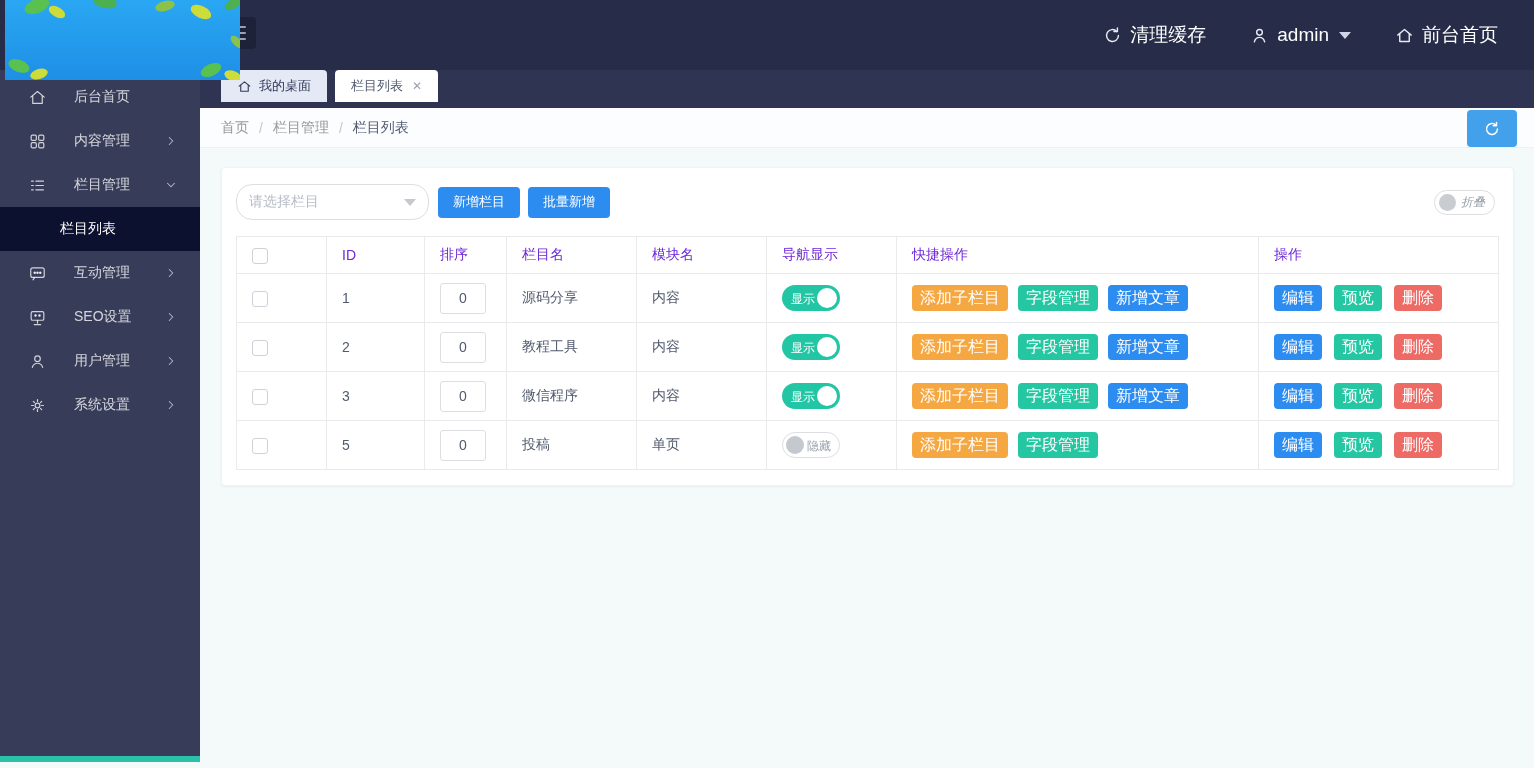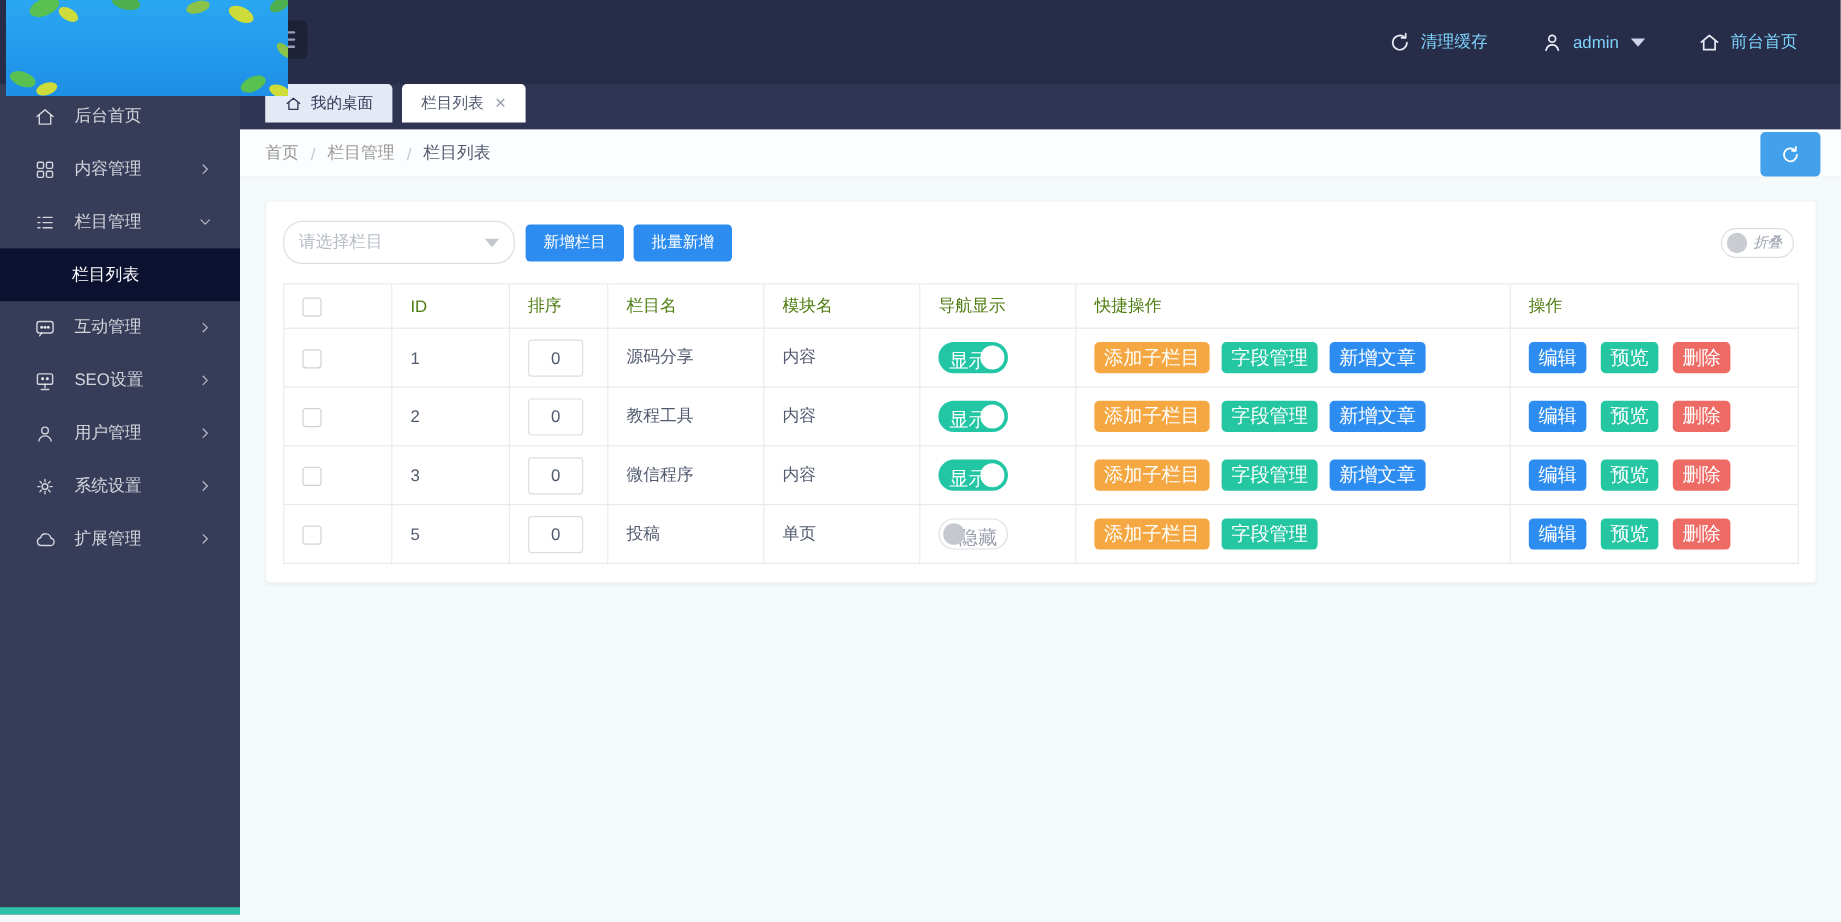--- a/index.html
+++ b/index.html
@@ -10,31 +10,31 @@
   }
   *{box-sizing:border-box;margin:0;padding:0;font-family:"Liberation Sans","DejaVu Sans",sans-serif;}
   html,body{width:1534px;height:768px;overflow:hidden;}
   body{position:relative;background:#f4f9fa;color:var(--text);}
 
   
   .topbar{position:absolute;left:0;top:0;width:1534px;height:70px;background:var(--topbar);z-index:30;}
   .menu-toggle{position:absolute;left:218px;top:17px;width:38px;height:32px;background:#1d2238;border:none;border-radius:4px;z-index:31;display:flex;flex-direction:column;justify-content:center;gap:4px;align-items:center;cursor:pointer;}
   .menu-toggle i{display:block;width:18px;height:2px;background:#9aa0b8;border-radius:1px;}
   .logo{position:absolute;left:5px;top:0;width:235px;height:80px;background:linear-gradient(180deg,#2aa7f2 0%,#1e8fe6 100%);z-index:32;overflow:hidden;}
-  .topbar-right{position:absolute;right:36px;top:0;height:70px;display:flex;align-items:center;gap:44px;color:#7dd3fc;font-size:14px;}
+  .topbar-right{position:absolute;right:36px;top:0;height:70px;display:flex;align-items:center;gap:44px;color:#ffffff;font-size:19px;}
   .topbar-item{display:flex;align-items:center;gap:8px;cursor:pointer;}
   .topbar-item svg{width:19px;height:19px;stroke:#e8eaf4;fill:none;stroke-width:1.8;stroke-linecap:round;stroke-linejoin:round;}
   .caret-down{width:0;height:0;border-left:6px solid transparent;border-right:6px solid transparent;border-top:7px solid #cfd4e8;margin-left:2px;}
 
   
   .sidebar{position:absolute;left:0;top:70px;width:200px;height:692px;background:var(--sidebar);z-index:20;padding-top:5px;}
   .side-item{height:44px;display:flex;align-items:center;padding:0 22px 0 28px;color:rgba(255,255,255,.78);font-size:14px;cursor:pointer;}
   .side-item .s-icon{width:19px;height:19px;margin-right:15px;flex:none;}
   .side-item .s-icon svg{width:19px;height:19px;stroke:rgba(255,255,255,.78);fill:none;stroke-width:1.5;stroke-linecap:round;stroke-linejoin:round;}
-  .side-item .s-label{flex:1;}
+  .side-item .s-label{flex:1;margin-left:12px;}
   .side-item .arrow{width:14px;height:14px;flex:none;}
   .side-item .arrow svg{width:14px;height:14px;stroke:rgba(255,255,255,.65);fill:none;stroke-width:1.8;stroke-linecap:round;stroke-linejoin:round;}
   .side-item .arrow.down svg{transform:rotate(90deg);}
   .side-sub{height:44px;display:flex;align-items:center;padding-left:60px;color:#fff;font-size:14px;cursor:pointer;}
   .side-sub.active{background:var(--submenu-active);}
   .sidebar-bottom-bar{position:absolute;left:0;bottom:0;width:200px;height:6px;background:#2bc1a8;}
 
   
   .main{position:absolute;left:200px;top:70px;width:1334px;height:698px;}
   .tabbar{height:38px;background:var(--tabbar);display:flex;align-items:flex-start;padding-left:21px;}
@@ -63,25 +63,25 @@
   .btn-success{background:var(--success);}
   .btn-warning{background:var(--warning);}
   .btn-danger{background:var(--danger);}
   .toolbar .btn-md{margin-left:8px;}
   .toolbar .first-btn{margin-left:9px;}
   .collapse-toggle{position:absolute;right:4px;top:6px;height:25px;border:1px solid #dcdee2;border-radius:13px;background:#fff;display:flex;align-items:center;gap:5px;padding:0 9px 0 4px;color:#9aa0ad;font-size:12px;cursor:pointer;font-style:italic;}
   .collapse-toggle .dot{width:17px;height:17px;border-radius:50%;background:#c9ccd1;}
 
   table.grid{border-collapse:collapse;width:100%;table-layout:fixed;border:1px solid var(--border);font-size:14px;}
   table.grid th,table.grid td{border-right:1px solid var(--border);border-bottom:1px solid var(--border);padding:0 0 0 15px;text-align:left;font-weight:normal;color:var(--text);}
-  table.grid th{height:37px;color:#4d7c0f;}
+  table.grid th{height:37px;color:#6d28d9;}
   table.grid td{height:49px;}
   .checkbox{display:inline-block;width:16px;height:16px;border:1px solid #cfd3d9;border-radius:3px;background:#fff;vertical-align:middle;cursor:pointer;}
   .sort-input{width:46px;height:31px;border:1px solid #dcdee2;border-radius:3px;text-align:center;font-size:14px;color:#515a6e;outline:none;}
-  .switch{position:relative;width:58px;height:26px;border-radius:13px;font-size:16px;cursor:pointer;display:inline-block;vertical-align:middle;}
+  .switch{position:relative;width:58px;height:26px;border-radius:13px;font-size:12px;cursor:pointer;display:inline-block;vertical-align:middle;}
   .switch.on{background:var(--toggle-on);}
   .switch.on .sw-label{position:absolute;left:9px;top:6px;color:#fff;}
   .switch.on .sw-knob{position:absolute;right:3px;top:3px;width:20px;height:20px;border-radius:50%;background:#fff;}
   .switch.off{background:#fff;border:1px solid #dcdee2;text-decoration:underline;}
   .switch.off .sw-label{position:absolute;right:8px;top:5px;color:#9aa0ad;}
   .switch.off .sw-knob{position:absolute;left:3px;top:3px;width:18px;height:18px;border-radius:50%;background:#c5c8ce;}
   .btn-sm{height:26px;padding:0 8px;font-size:16px;margin-right:10px;}
   .ops .btn-sm{margin-right:12px;}
 </style>
 </head>
@@ -202,29 +202,20 @@
     <span class="arrow"><svg viewBox="0 0 24 24">
           <path d="M9 6l6 6-6 6"></path>
         </svg></span>
   </div>
   <div class="side-item">
     <span class="s-icon"><svg viewBox="0 0 24 24">
           <circle cx="12" cy="12" r="3"></circle>
           <path d="M12 4.5v2.3M12 17.2v2.3M19.5 12h-2.3M6.8 12H4.5M17.3 6.7l-1.6 1.6M8.3 15.7l-1.6 1.6M17.3 17.3l-1.6-1.6M8.3 8.3 6.7 6.7"></path>
         </svg></span>
     <span class="s-label">系统设置</span>
-    <span class="arrow"><svg viewBox="0 0 24 24">
-          <path d="M9 6l6 6-6 6"></path>
-        </svg></span>
-  </div>
-  <div class="side-item">
-    <span class="s-icon"><svg viewBox="0 0 24 24">
-          <path d="M8 18.5a4.2 4.2 0 0 1-.6-8.3 5.6 5.6 0 0 1 10.9.6A3.8 3.8 0 0 1 17 18.5Z"></path>
-        </svg></span>
-    <span class="s-label">扩展管理</span>
     <span class="arrow"><svg viewBox="0 0 24 24">
           <path d="M9 6l6 6-6 6"></path>
         </svg></span>
   </div>
   <div class="sidebar-bottom-bar"></div>
 </aside>
 
 <div class="main">
 
   <div class="tabbar">

